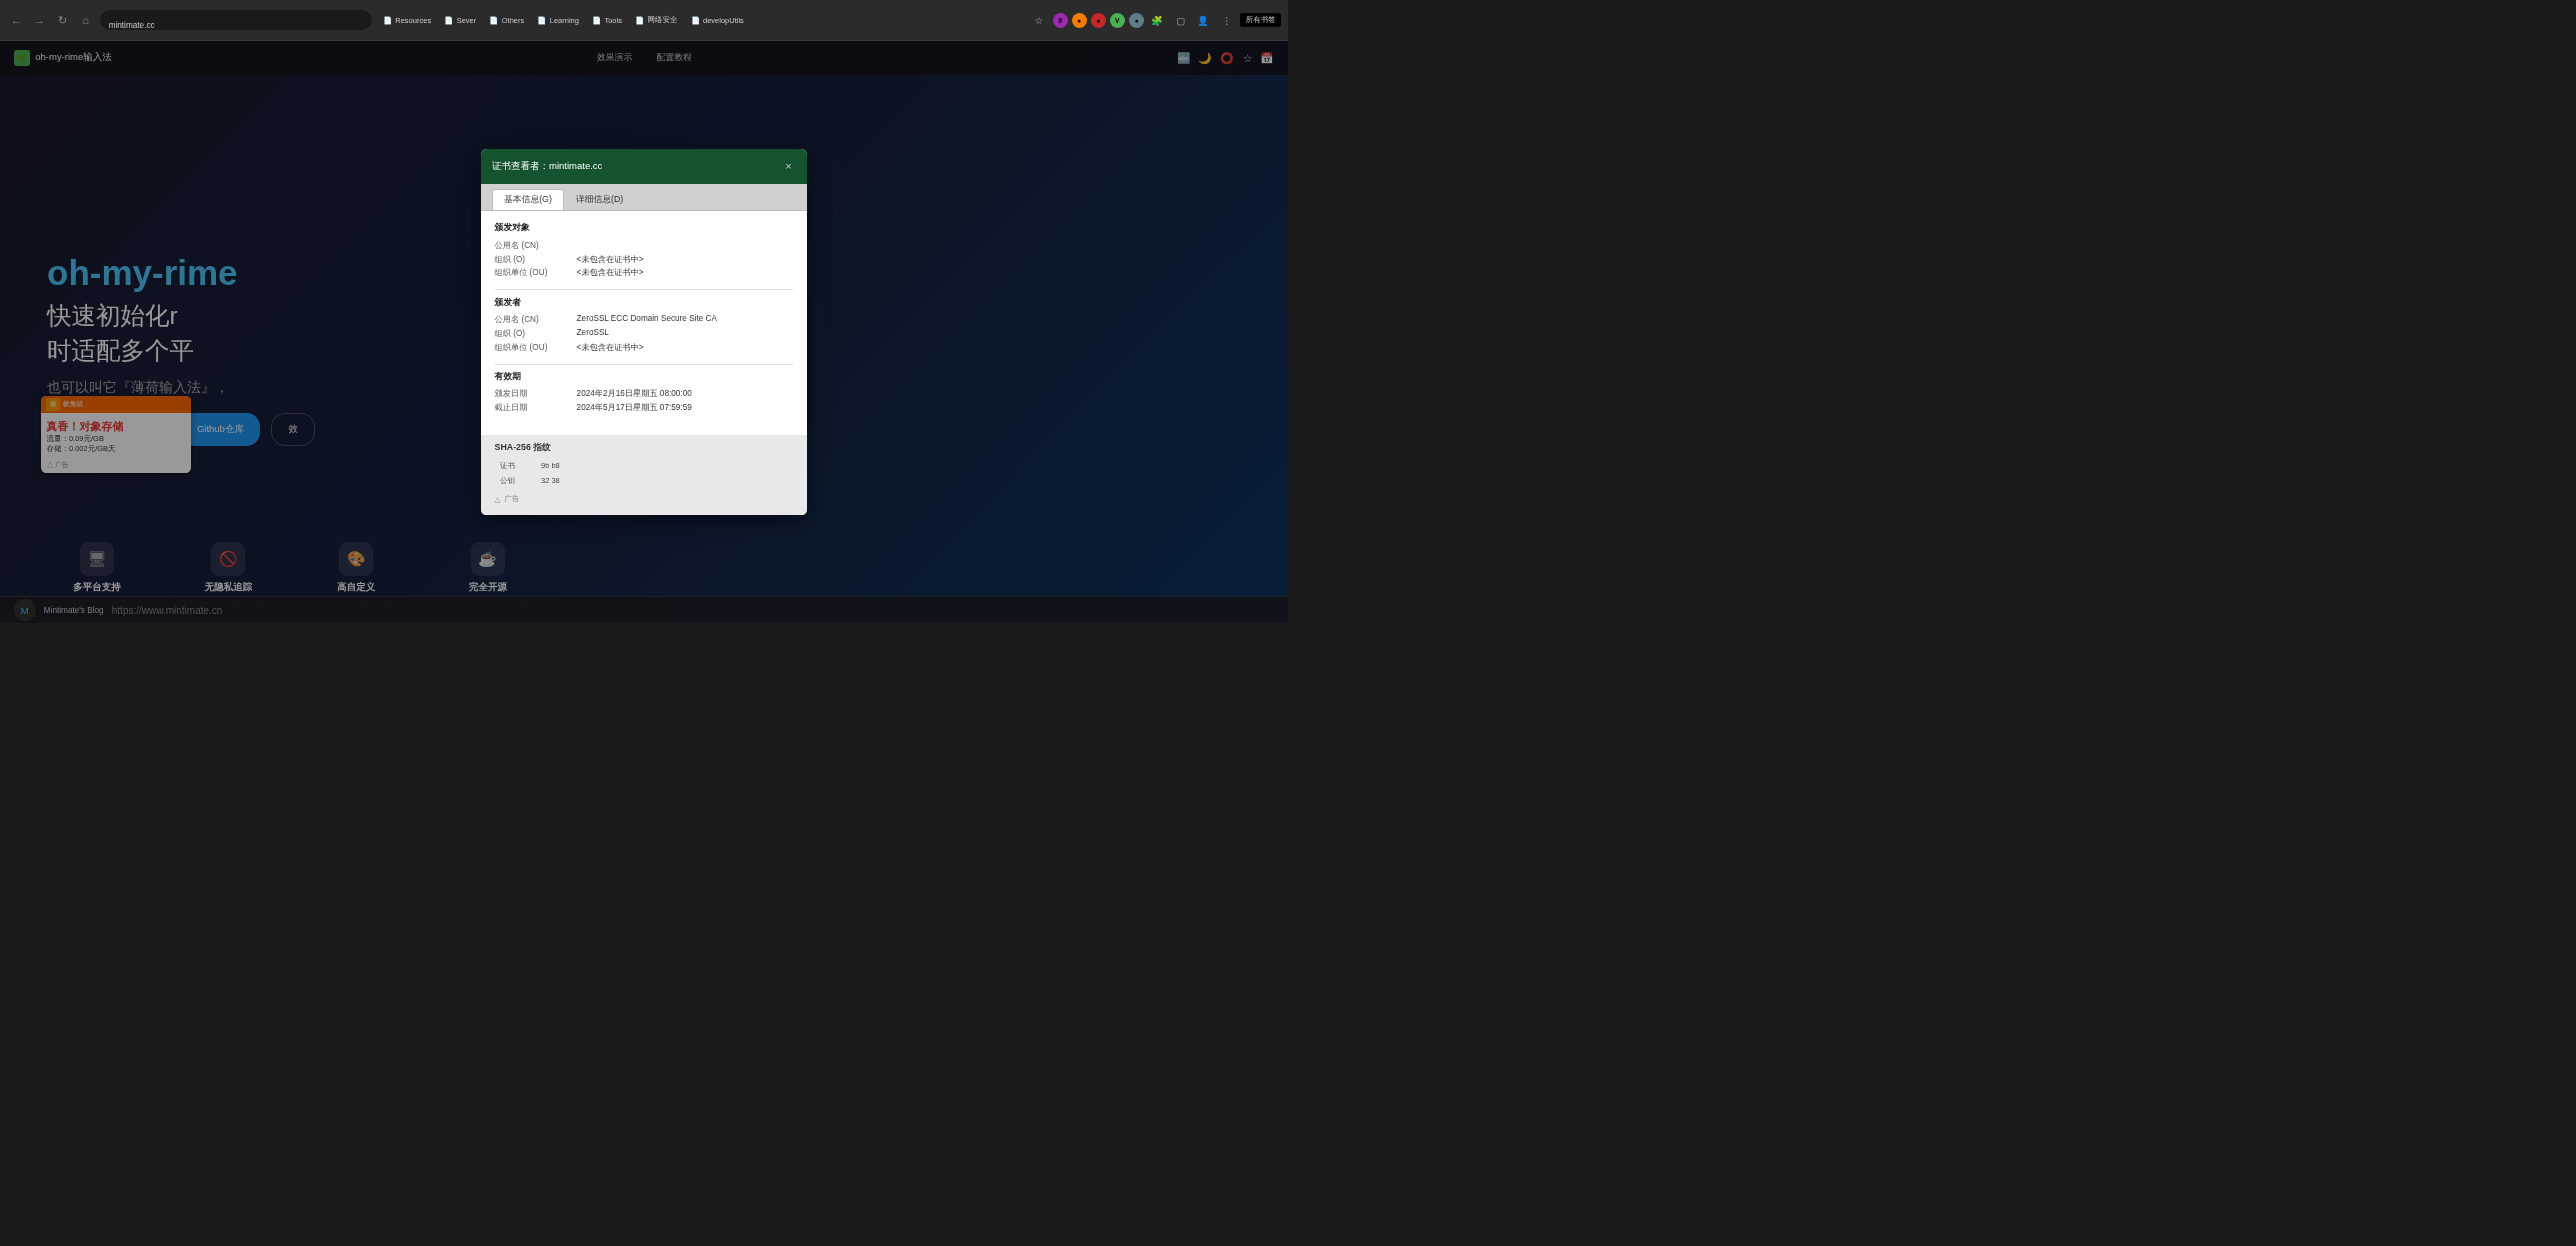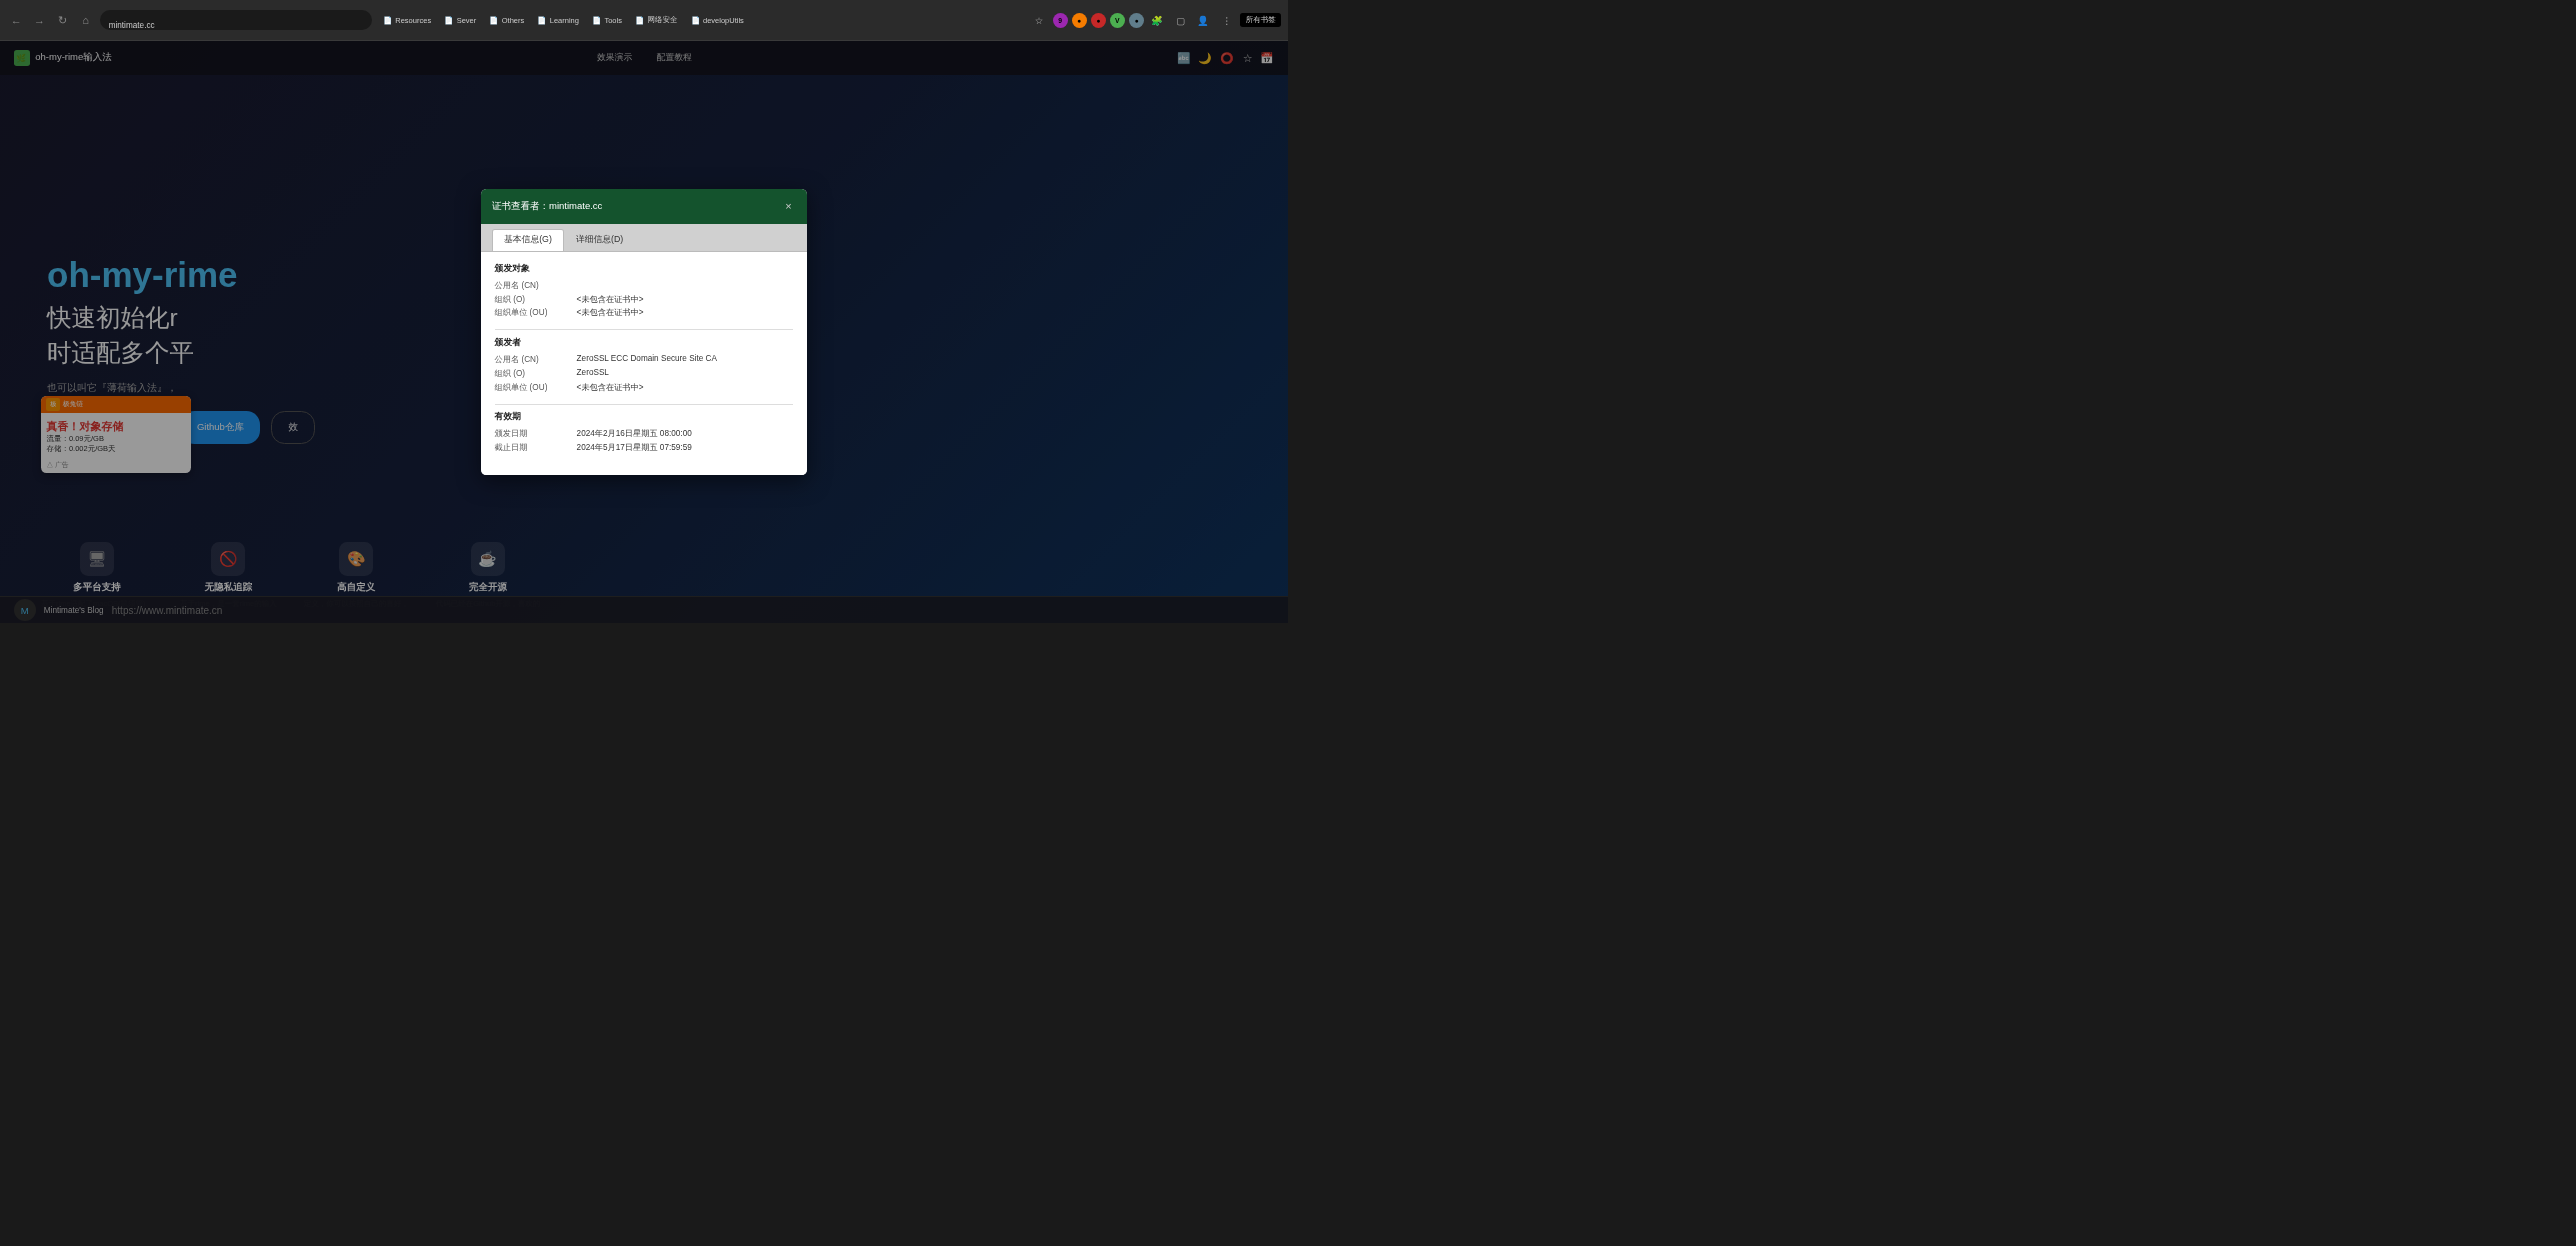--- a/index.html
+++ b/index.html
@@ -199,21 +199,21 @@
       line-height: 1.2;
     }
     .hero-subtitle {
       font-size: 24.5px;
       color: #fff;
       line-height: 1.4;
       margin-top: 5.4px;
     }
     .hero-desc {
       color: #aaa;
-      font-size: 10px;
+      font-size: 14px;
       margin-top: 11px;
       max-width: 340px;
     }
     .hero-buttons {
       display: flex;
       gap: 11px;
       margin-top: 16.3px;
     }
     .btn-primary {
       background: #4caf50;
@@ -674,17 +674,36 @@
             <span class="cert-field-label">颁发日期</span>
             <span class="cert-field-value">2024年2月16日星期五 08:00:00</span>
           </div>
           <div class="cert-field">
             <span class="cert-field-label">截止日期</span>
             <span class="cert-field-value">2024年5月17日星期五 07:59:59</span>
           </div>
         </div>
       </div>
 
+      <div class="cert-footer">
+        <div class="cert-sha-title">SHA-256 指纹</div>
+        <table class="cert-sha-table">
+          <tbody>
+              <tr>
+            <td>证书</td>
+            <td>9b                                                              b8</td>
+          </tr>
+          <tr>
+            <td>公钥</td>
+            <td>32                                                              38</td>
+          </tr>
+        </tbody>
+          </table>
+        <div class="cert-ad-label">
+          <span>△</span>
+          <span>广告</span>
+        </div>
+      </div>
     </div>
   </div>
 
 </div>
 
 
 </body></html>

